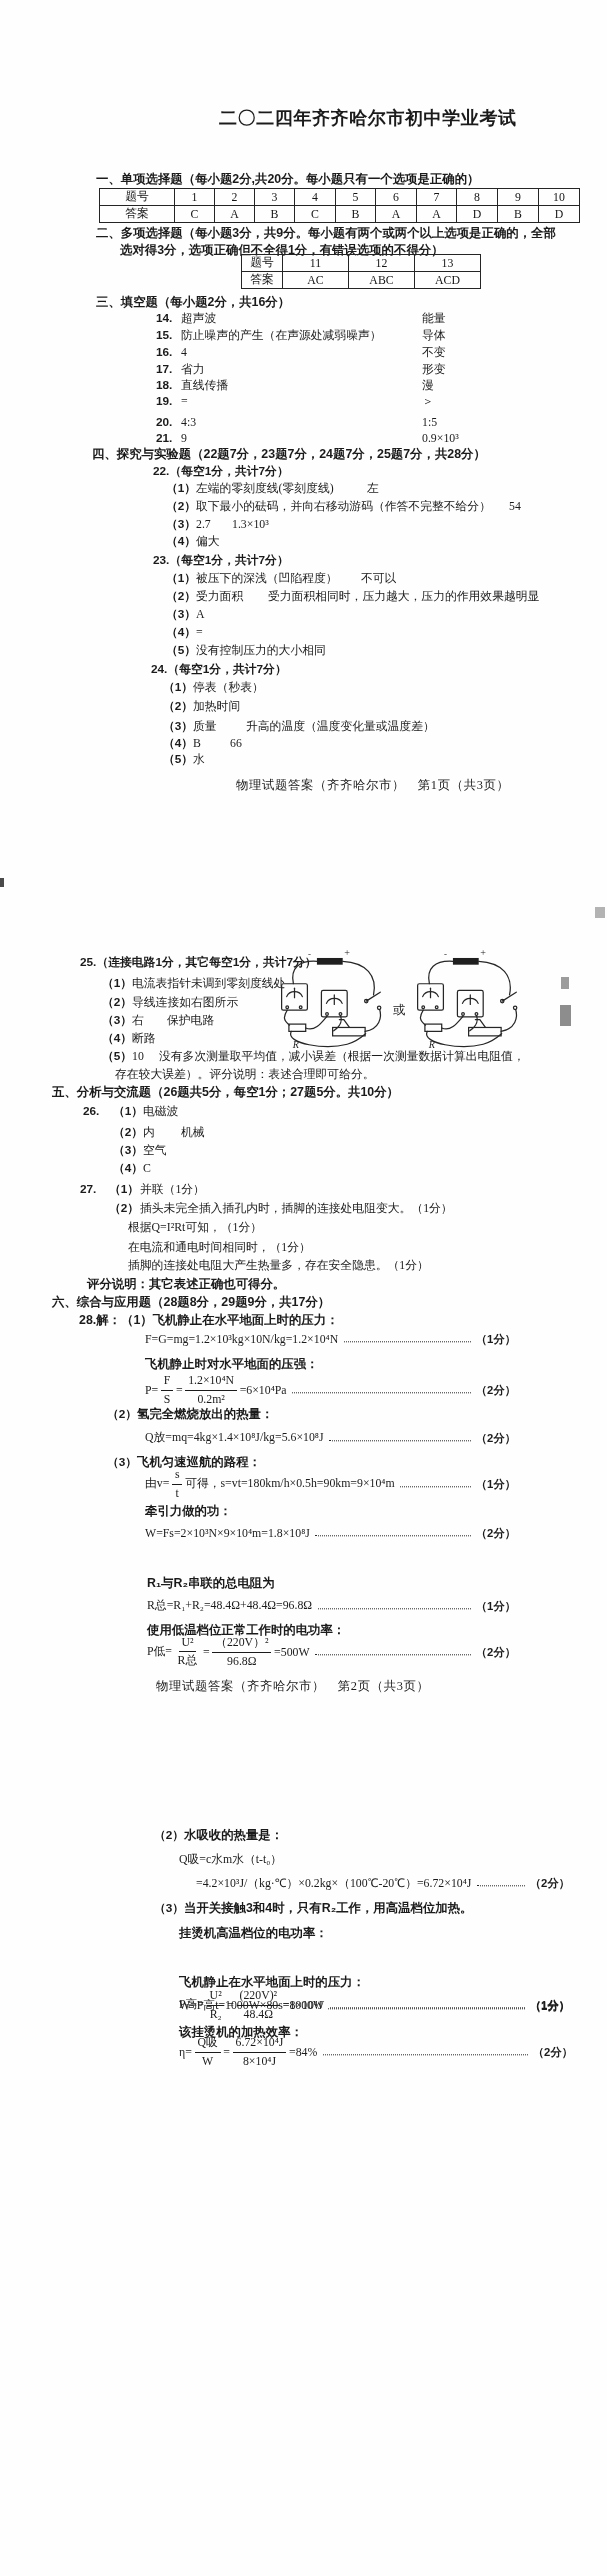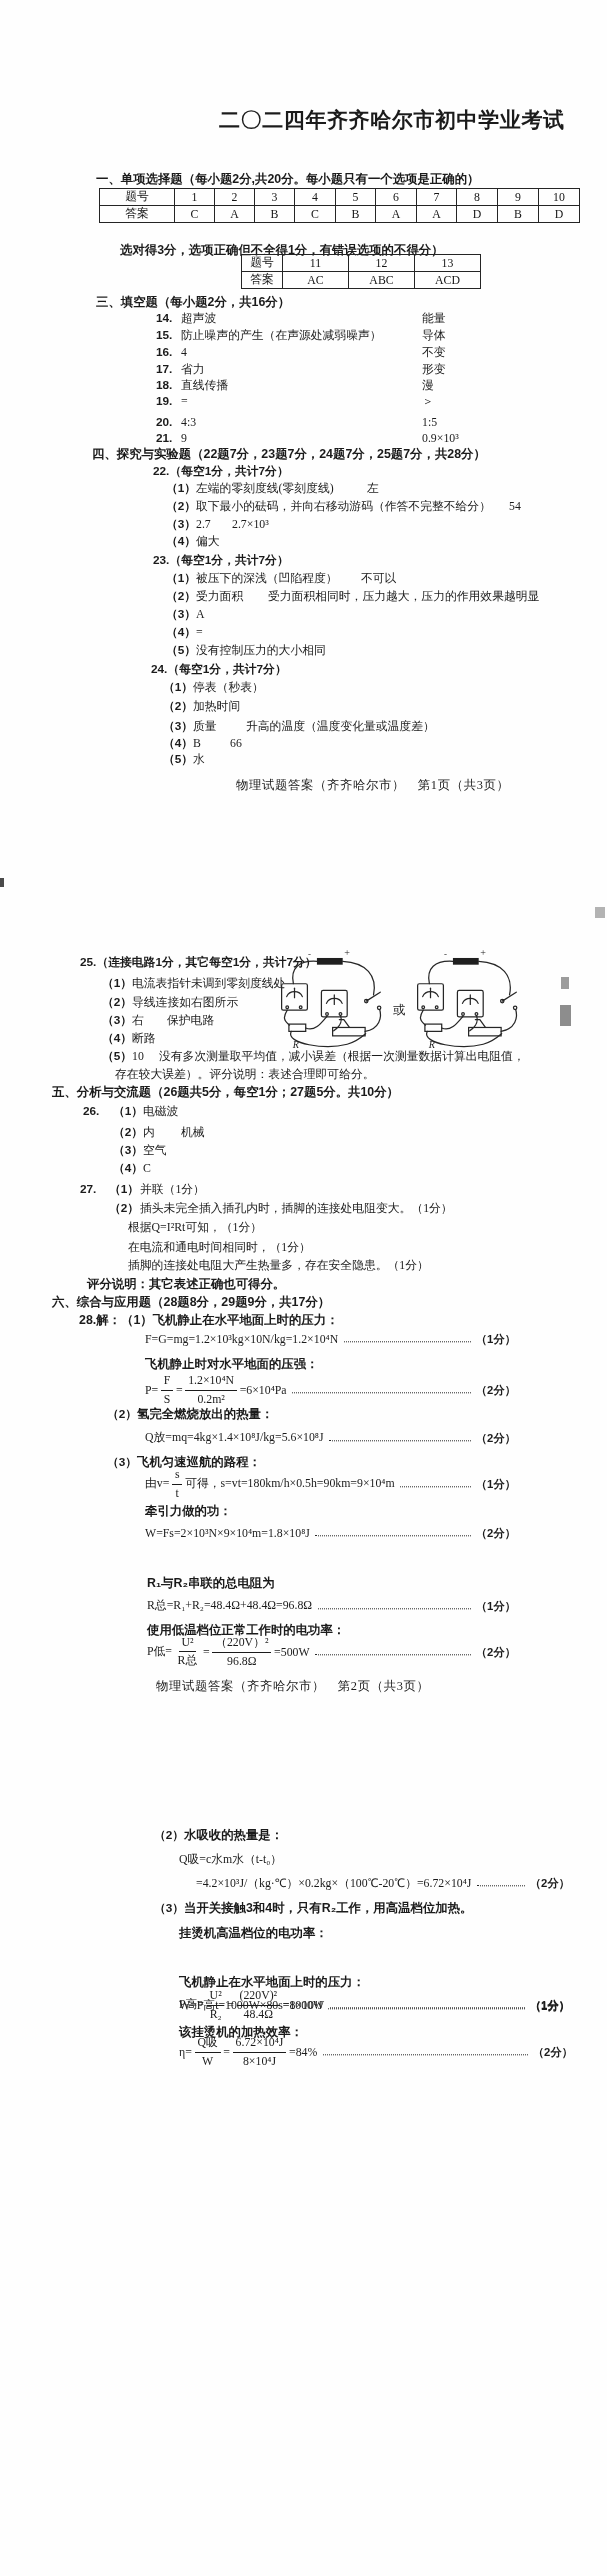--- a/index.html
+++ b/index.html
@@ -1,20 +1,20 @@
 <!DOCTYPE html>
 <html style="font-size:9px"><head>
 <meta charset="utf-8">
 <style>
   html,body{margin:0;padding:0;background:#ffffff;}
   .page{position:relative;width:608px;height:2576px;background:#fefefe;overflow:hidden;
         font-family:"Liberation Serif",serif;color:#1b1b1b;}
   .ln{position:absolute;white-space:nowrap;font-size:11.8px;line-height:1.25;}
   .hd{font-family:"Liberation Sans",sans-serif;font-weight:bold;font-size:12.4px;}
-  .t1{font-family:"Liberation Sans",sans-serif;font-weight:bold;font-size:21px;letter-spacing:0.6px;}
+  .t1{font-family:"Liberation Sans",sans-serif;font-weight:bold;font-size:18px;letter-spacing:0.6px;}
   .t2{font-family:"Liberation Sans",sans-serif;font-weight:bold;font-size:21.4px;}
   .no{font-family:"Liberation Sans",sans-serif;font-weight:bold;font-size:11.8px;}
   .sr{font-family:"Liberation Serif",serif;}
   .ft{font-family:"Liberation Serif",serif;}
   .fs{font-family:"Liberation Sans",sans-serif;font-weight:bold;font-size:11.3px;}
   .frow{position:absolute;display:flex;align-items:center;font-size:11.8px;
         font-family:"Liberation Serif",serif;white-space:nowrap;}
   .leader{flex:1;height:0;border-bottom:1.7px dotted #2a2a2a;margin:0 4.5px 0 5.6px;transform:translateY(2.3px);}
   .frac{display:inline-flex;flex-direction:column;align-items:center;margin:0 2.8px;}
   .frac .n{border-bottom:1.1px solid #1b1b1b;padding:0 2.8px 1.1px;}
@@ -108,20 +108,21 @@
       <td>B</td>
       <td>A</td>
       <td>A</td>
       <td>D</td>
       <td>B</td>
       <td>D</td>
     </tr>
   </tbody>
     </table>
 
+  <div class="ln hd" style="left:96px;top:226px">二、多项选择题（每小题3分，共9分。每小题有两个或两个以上选项是正确的，全部</div>
   <div class="ln hd" style="left:120px;top:243px">选对得3分，选项正确但不全得1分，有错误选项的不得分）</div>
 
   <table class="anst" style="left:241px;top:254px;width:239px">
     <colgroup>
         <col style="width:41px">
         <col style="width:66px">
         <col style="width:66px">
         <col style="width:66px">
       </colgroup>
     <tbody>
@@ -178,21 +179,21 @@
 
   <div class="ln no" style="left:153px;top:464px">22.（每空1分，共计7分）</div>
   <div class="ln no" style="left:166px;top:481px">（1）</div>
   <div class="ln sr" style="left:196px;top:481px">左端的零刻度线(零刻度线)</div>
   <div class="ln sr" style="left:367px;top:481px">左</div>
   <div class="ln no" style="left:166px;top:499px">（2）</div>
   <div class="ln sr" style="left:196px;top:499px">取下最小的砝码，并向右移动游码（作答不完整不给分）</div>
   <div class="ln sr" style="left:509px;top:499px">54</div>
   <div class="ln no" style="left:166px;top:517px">（3）</div>
   <div class="ln sr" style="left:196px;top:517px">2.7</div>
-  <div class="ln sr" style="left:232px;top:517px">2.7×10³</div>
+  <div class="ln sr" style="left:232px;top:517px">1.3×10³</div>
   <div class="ln no" style="left:166px;top:534px">（4）</div>
   <div class="ln sr" style="left:196px;top:534px">偏大</div>
 
   <div class="ln no" style="left:153px;top:553px">23.（每空1分，共计7分）</div>
   <div class="ln no" style="left:166px;top:571px">（1）</div>
   <div class="ln sr" style="left:196px;top:571px">被压下的深浅（凹陷程度）</div>
   <div class="ln sr" style="left:361px;top:571px">不可以</div>
   <div class="ln no" style="left:166px;top:589px">（2）</div>
   <div class="ln sr" style="left:196px;top:589px">受力面积</div>
   <div class="ln sr" style="left:268px;top:589px">受力面积相同时，压力越大，压力的作用效果越明显</div>

